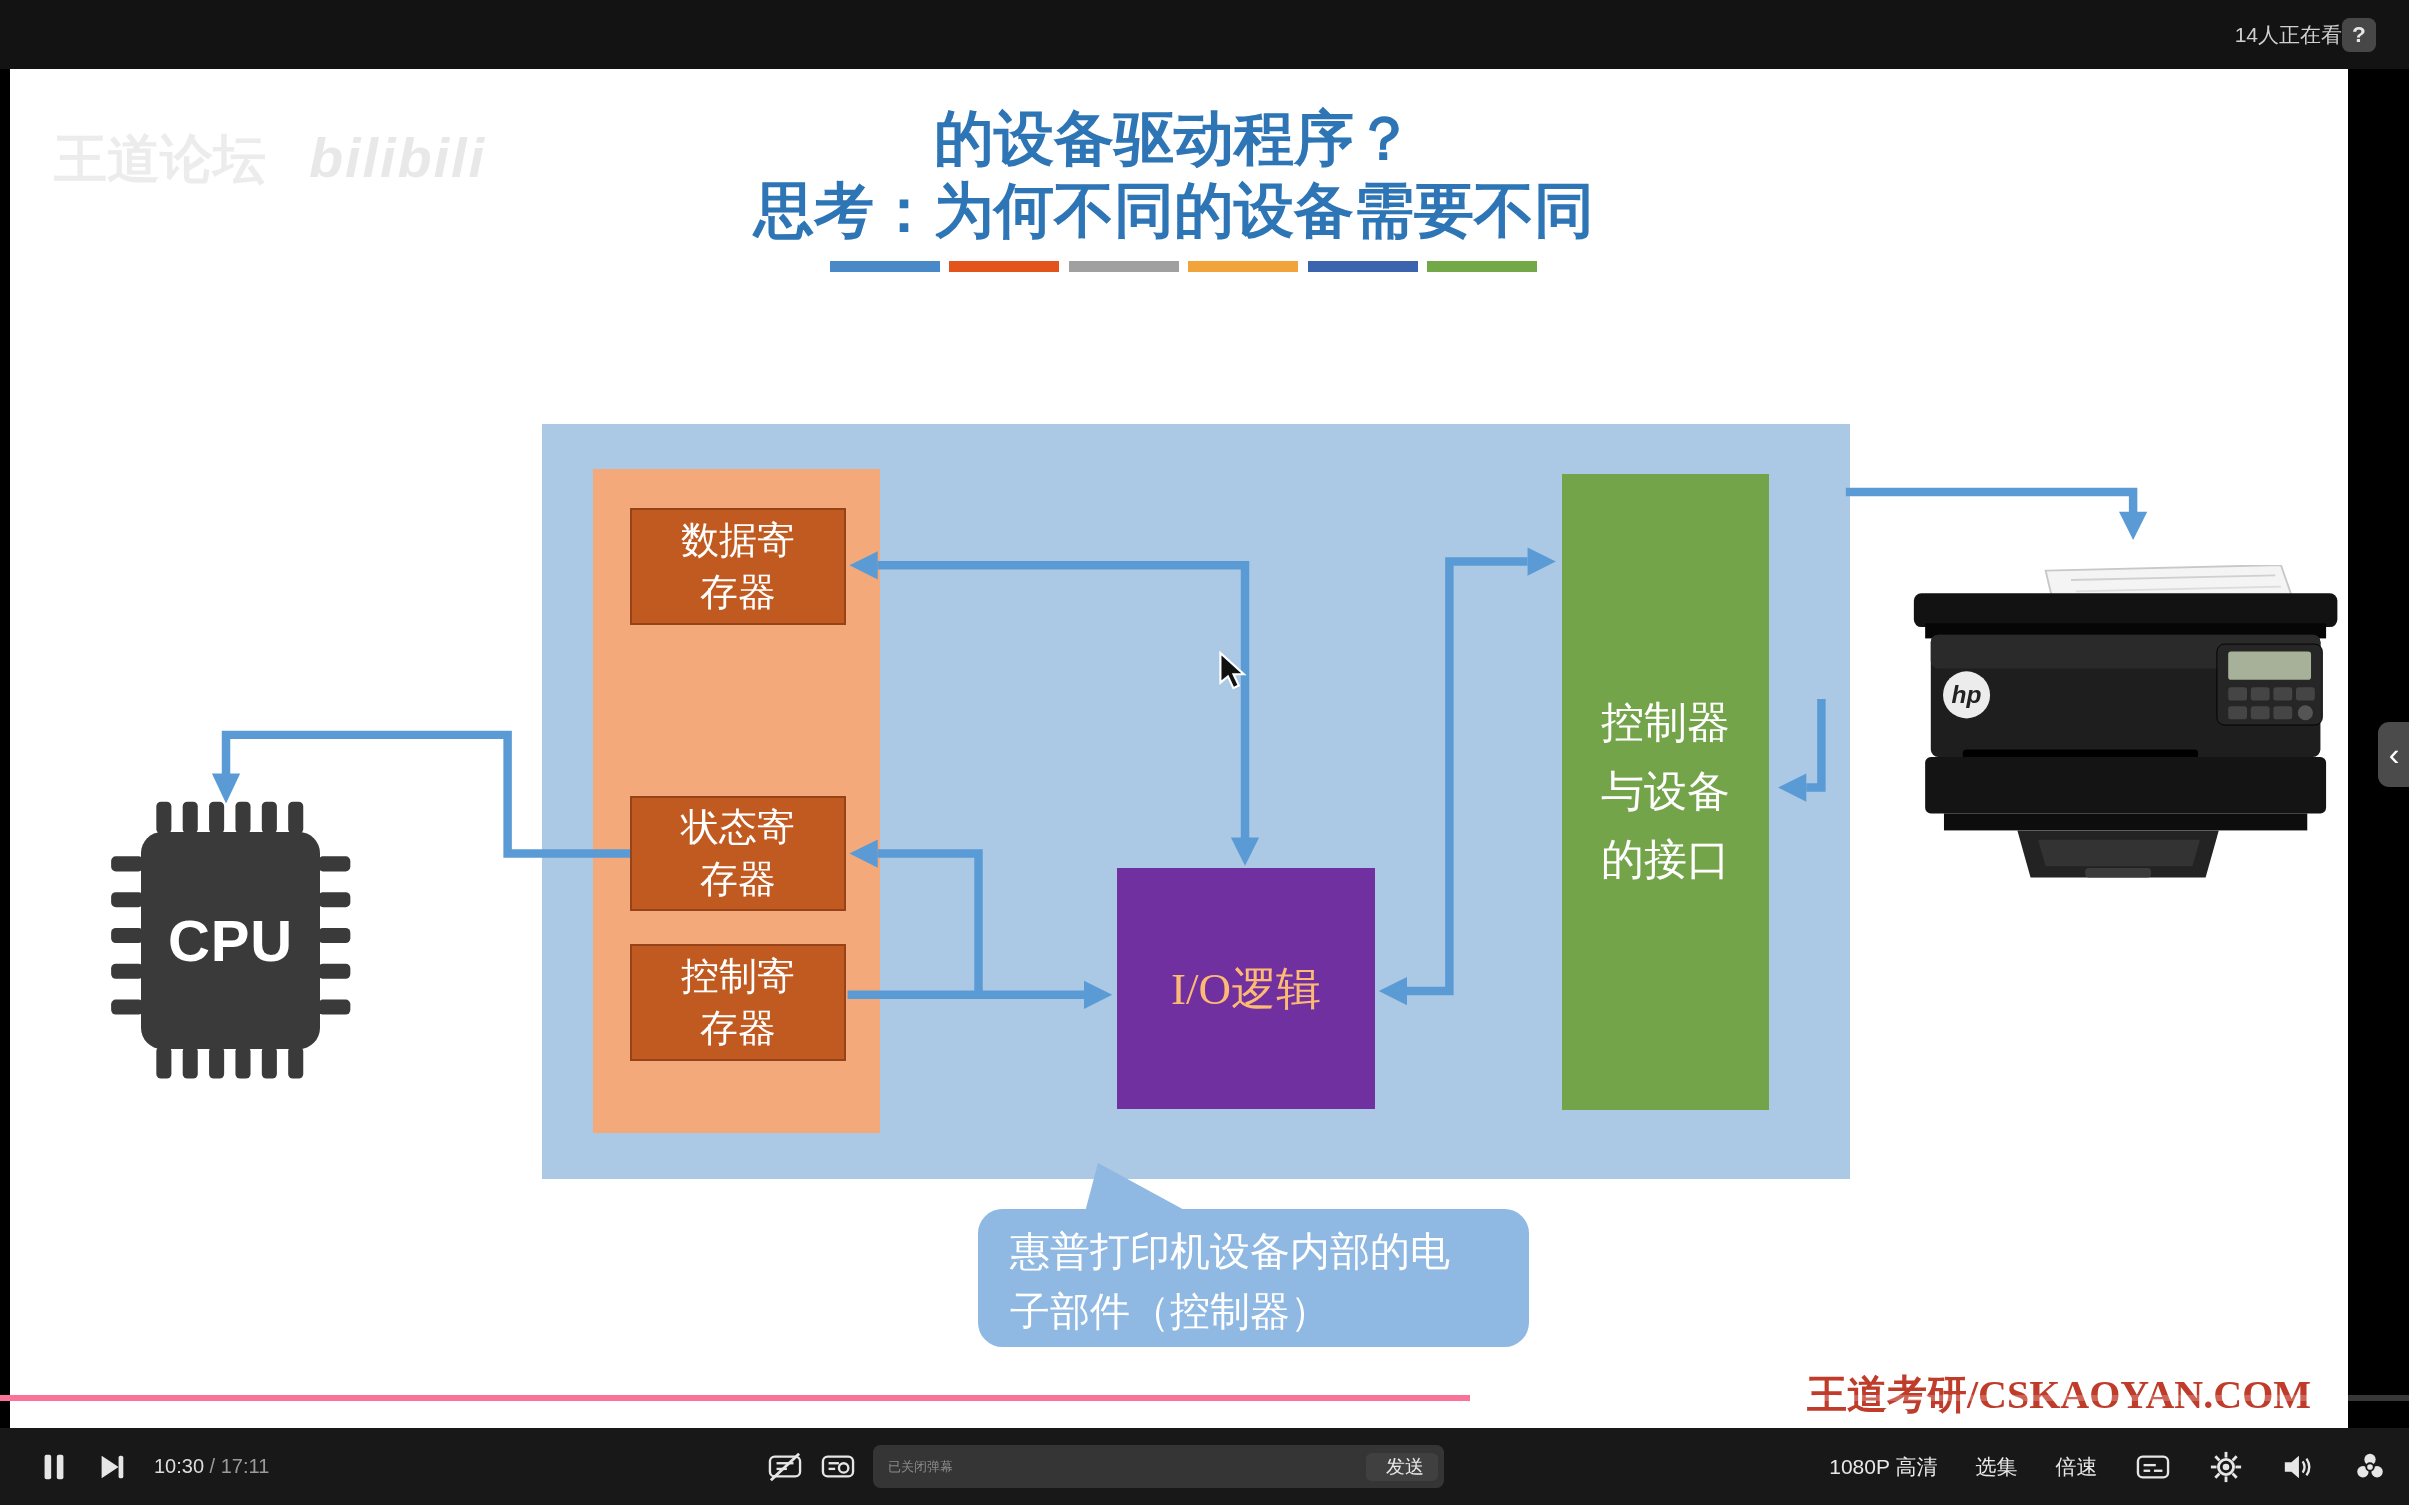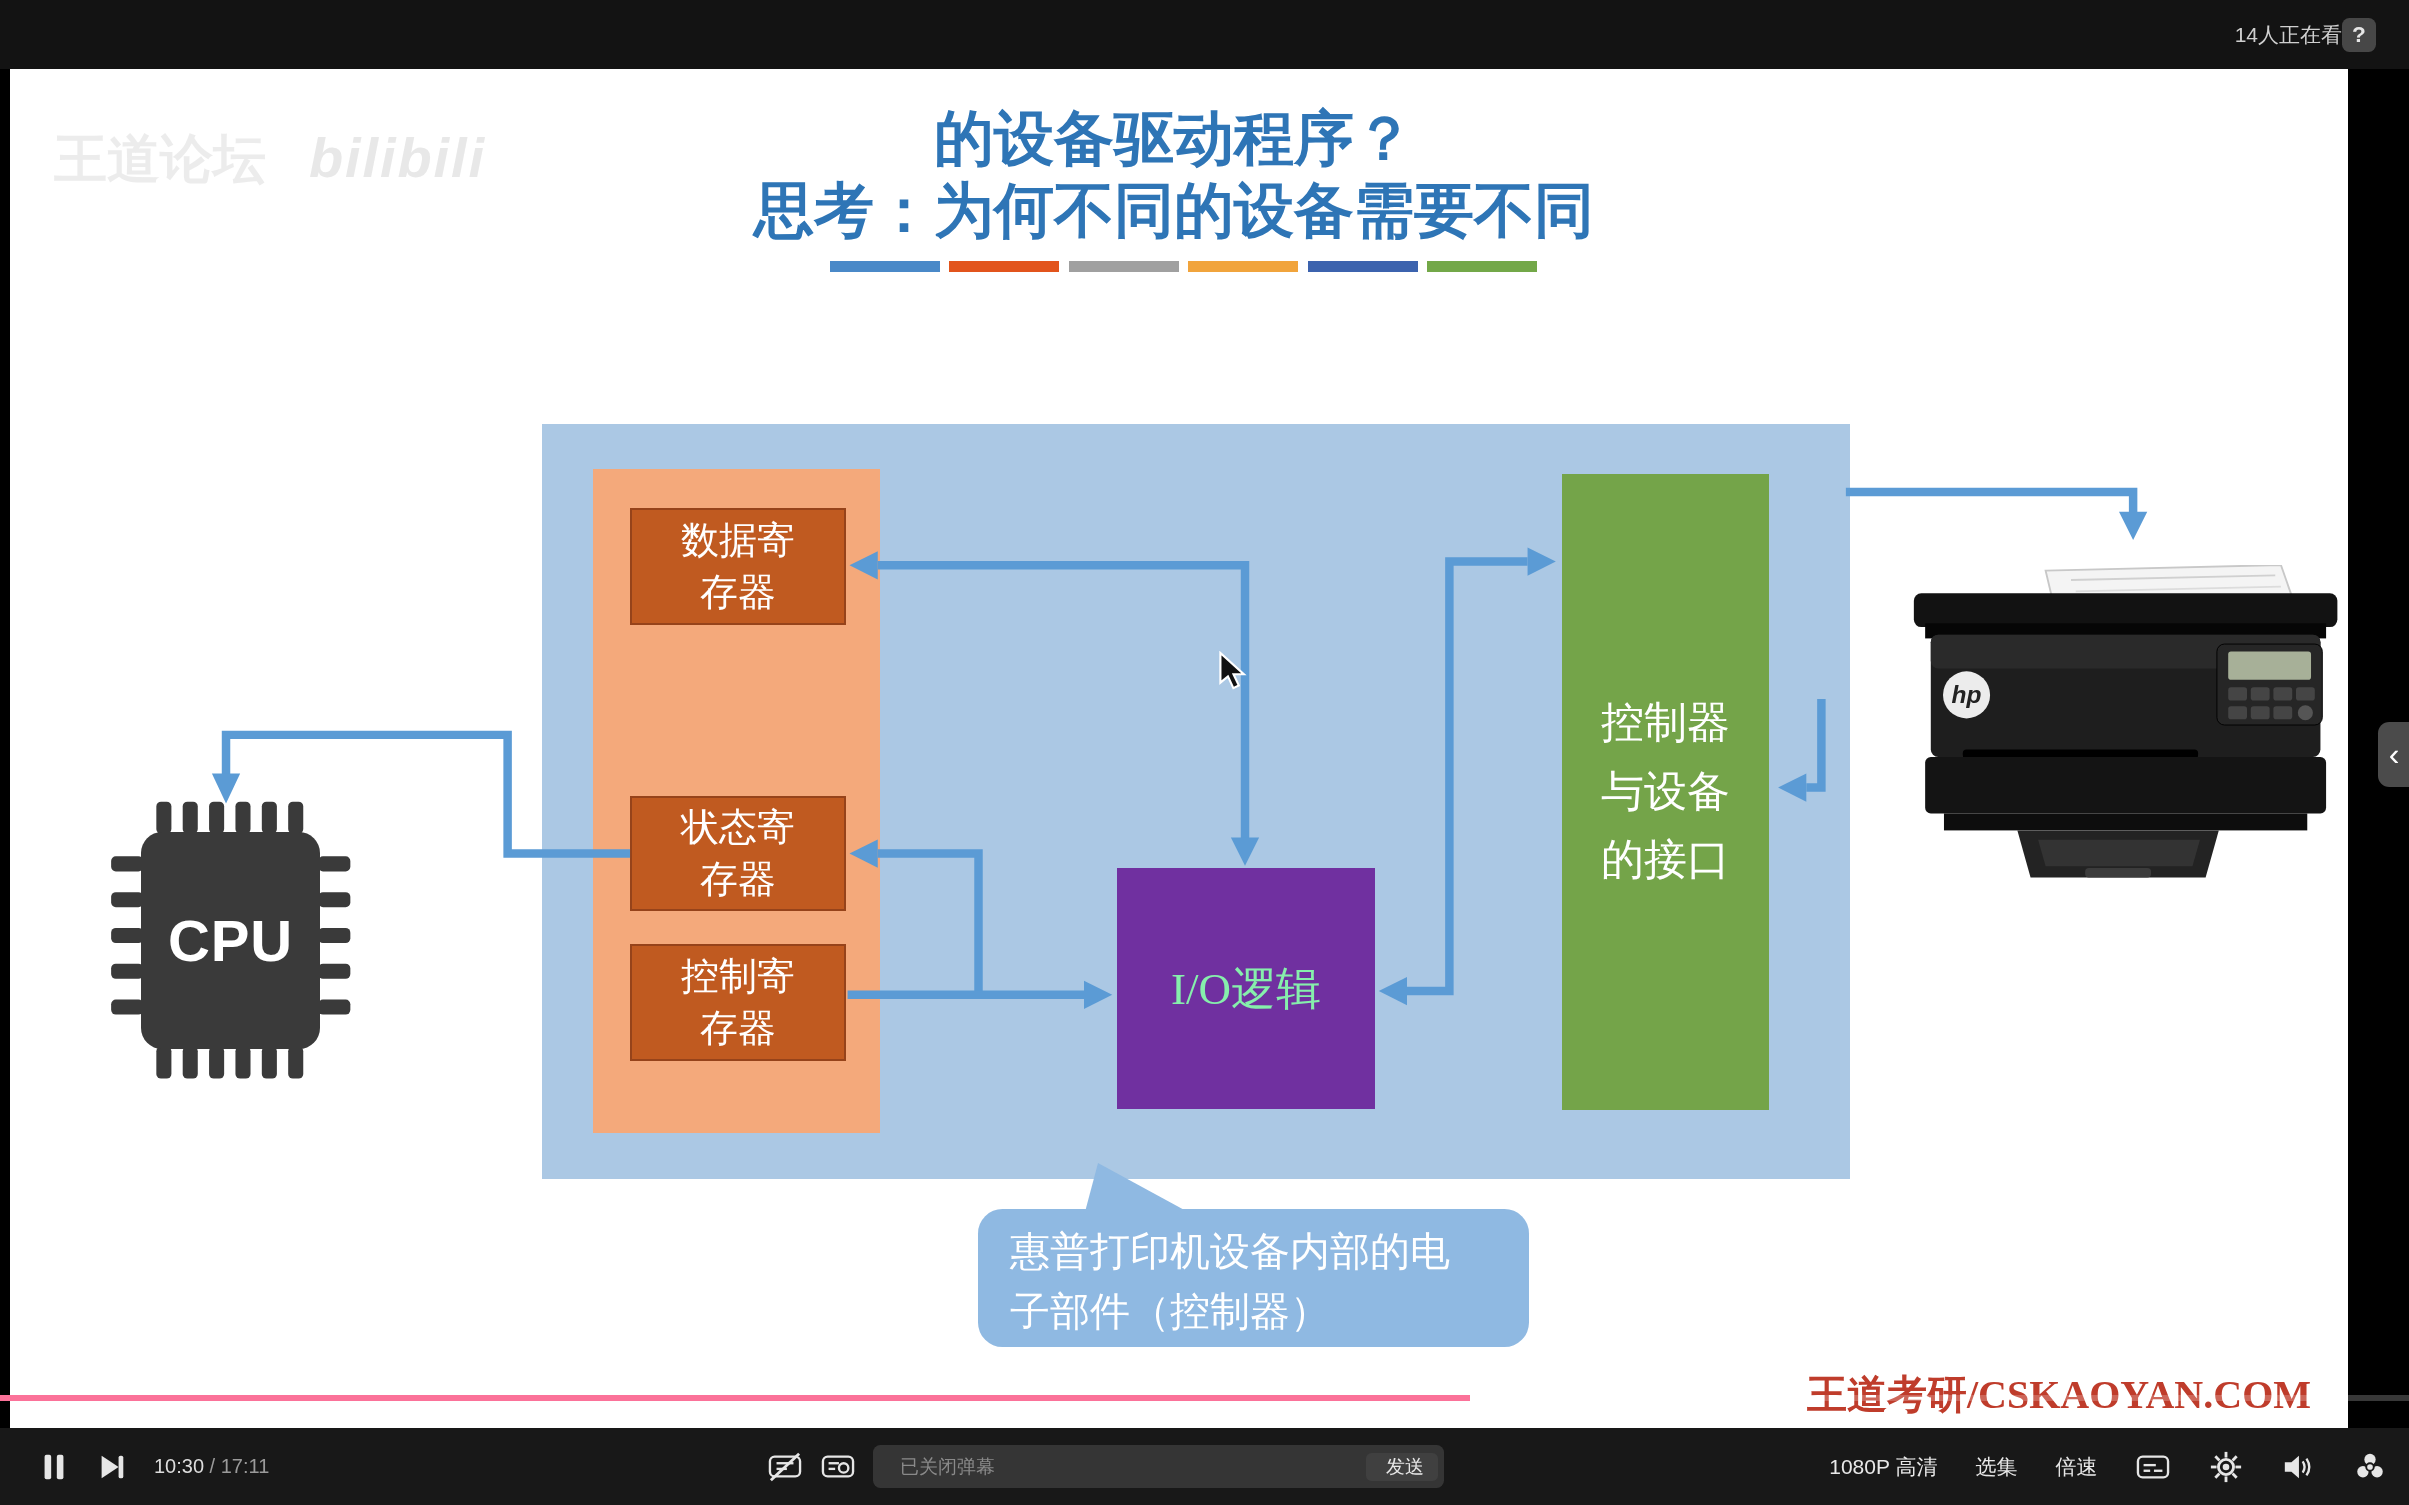--- a/index.html
+++ b/index.html
@@ -35,21 +35,21 @@
   .box{position:absolute;box-sizing:border-box;}
   .container-box{left:542px;top:355px;width:1308px;height:755px;background:var(--container-blue);}
   .panel-orange{left:593px;top:400px;width:287px;height:664px;background:var(--panel-orange);}
   .cjk{font-family:"Liberation Serif","DejaVu Serif",serif;}
   .reg-box{left:630px;width:216px;background:var(--box-orange);border:2.8px solid var(--box-orange-border);
            color:#fff;font-size:38px;line-height:1.35;display:flex;align-items:center;justify-content:center;
            text-align:center;white-space:pre-line;}
   .reg-data{top:439px;height:117px;}
   .reg-status{top:727px;height:115px;}
   .reg-control{top:875px;height:117px;}
-  .purple-box{left:1117px;top:799px;width:258px;height:241px;background:var(--purple);color:#86efac;
+  .purple-box{left:1117px;top:799px;width:258px;height:241px;background:var(--purple);color:#fdba74;
               font-size:45px;display:flex;align-items:center;justify-content:center;}
   .green-box{left:1562px;top:405px;width:207px;height:636px;background:var(--green);color:#fff;
              font-size:43px;line-height:1.6;display:flex;align-items:center;justify-content:center;
              text-align:center;white-space:pre-line;}
 
   .overlay{position:absolute;left:0;top:0;width:2410px;height:1360px;pointer-events:none;}
   .overlay polyline{stroke:var(--arrow-blue);stroke-width:9;fill:none;}
   .overlay .head{fill:var(--arrow-blue);}
   .overlay .pin{fill:#3a3a3a;}
 
@@ -78,21 +78,21 @@
 
   
   .control-bar{position:absolute;left:0;top:1428px;width:2410px;height:77px;background:#181818;}
   .left-group{position:absolute;left:38px;top:0;height:77px;display:flex;align-items:center;gap:26px;}
   .icon-btn{display:flex;align-items:center;justify-content:center;cursor:pointer;background:none;border:none;padding:0;}
   .time{font-size:20px;color:#dcdcdc;white-space:pre;}
   .time .dim{color:#9a9a9a;}
   .danmaku-group{position:absolute;left:767px;top:0;height:77px;display:flex;align-items:center;gap:17px;}
   .danmaku-field{display:flex;align-items:center;width:565px;height:43px;background:rgba(255,255,255,.13);
                  border-radius:7.5px;padding:0 5.6px 0 0;}
-  .danmaku-input{flex:1;background:transparent;border:none;outline:none;color:#cccccc;font-size:19px;padding:0 27px;
+  .danmaku-input{flex:1;background:transparent;border:none;outline:none;color:#cccccc;font-size:13px;padding:0 15px;
                  font-family:"Liberation Sans","DejaVu Sans",sans-serif;}
   .danmaku-input::placeholder{color:#8a8a8a;}
   .send-btn{width:72px;height:28px;border:none;border-radius:5.6px;background:#404040;color:#e8e8e8;font-size:19px;cursor:pointer;padding-left:12px;}
   .right-group{position:absolute;right:22.6px;top:0;height:77px;display:flex;align-items:center;gap:38px;}
   .ctl-label{color:#e8e8e8;font-size:21px;cursor:pointer;white-space:nowrap;}
 </style>
 </head>
 <body>
 
 <div class="stage">

